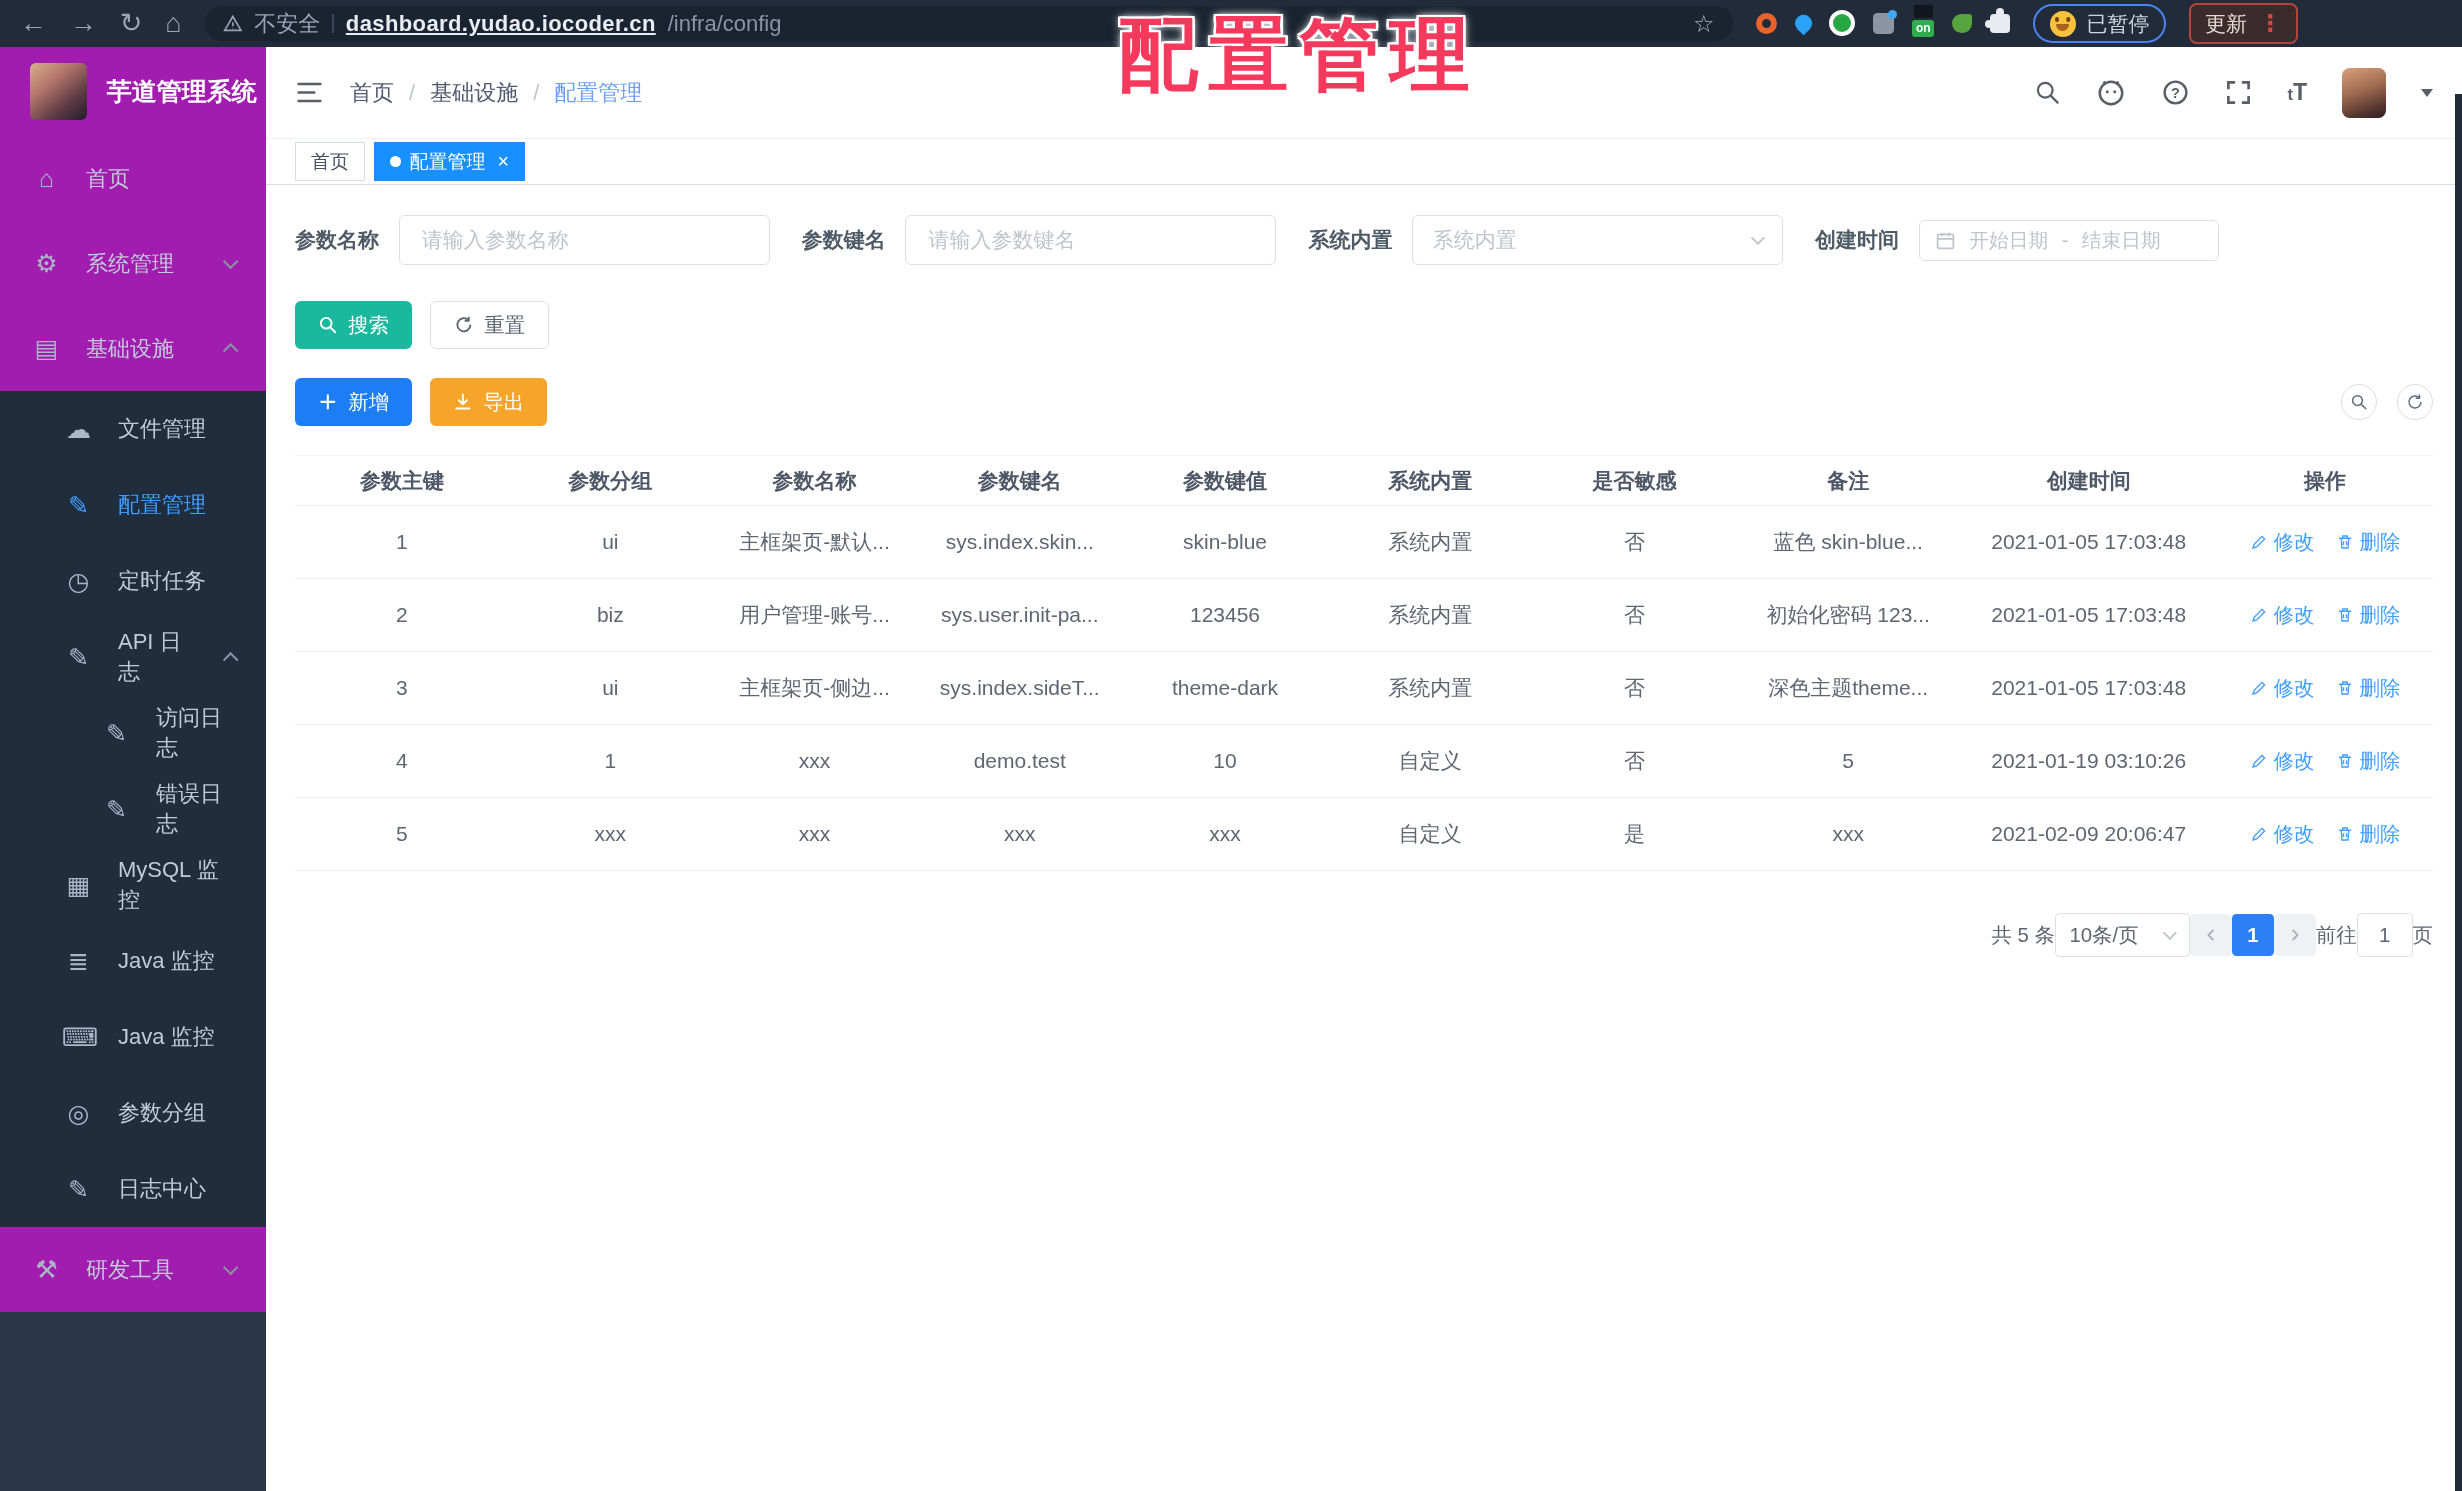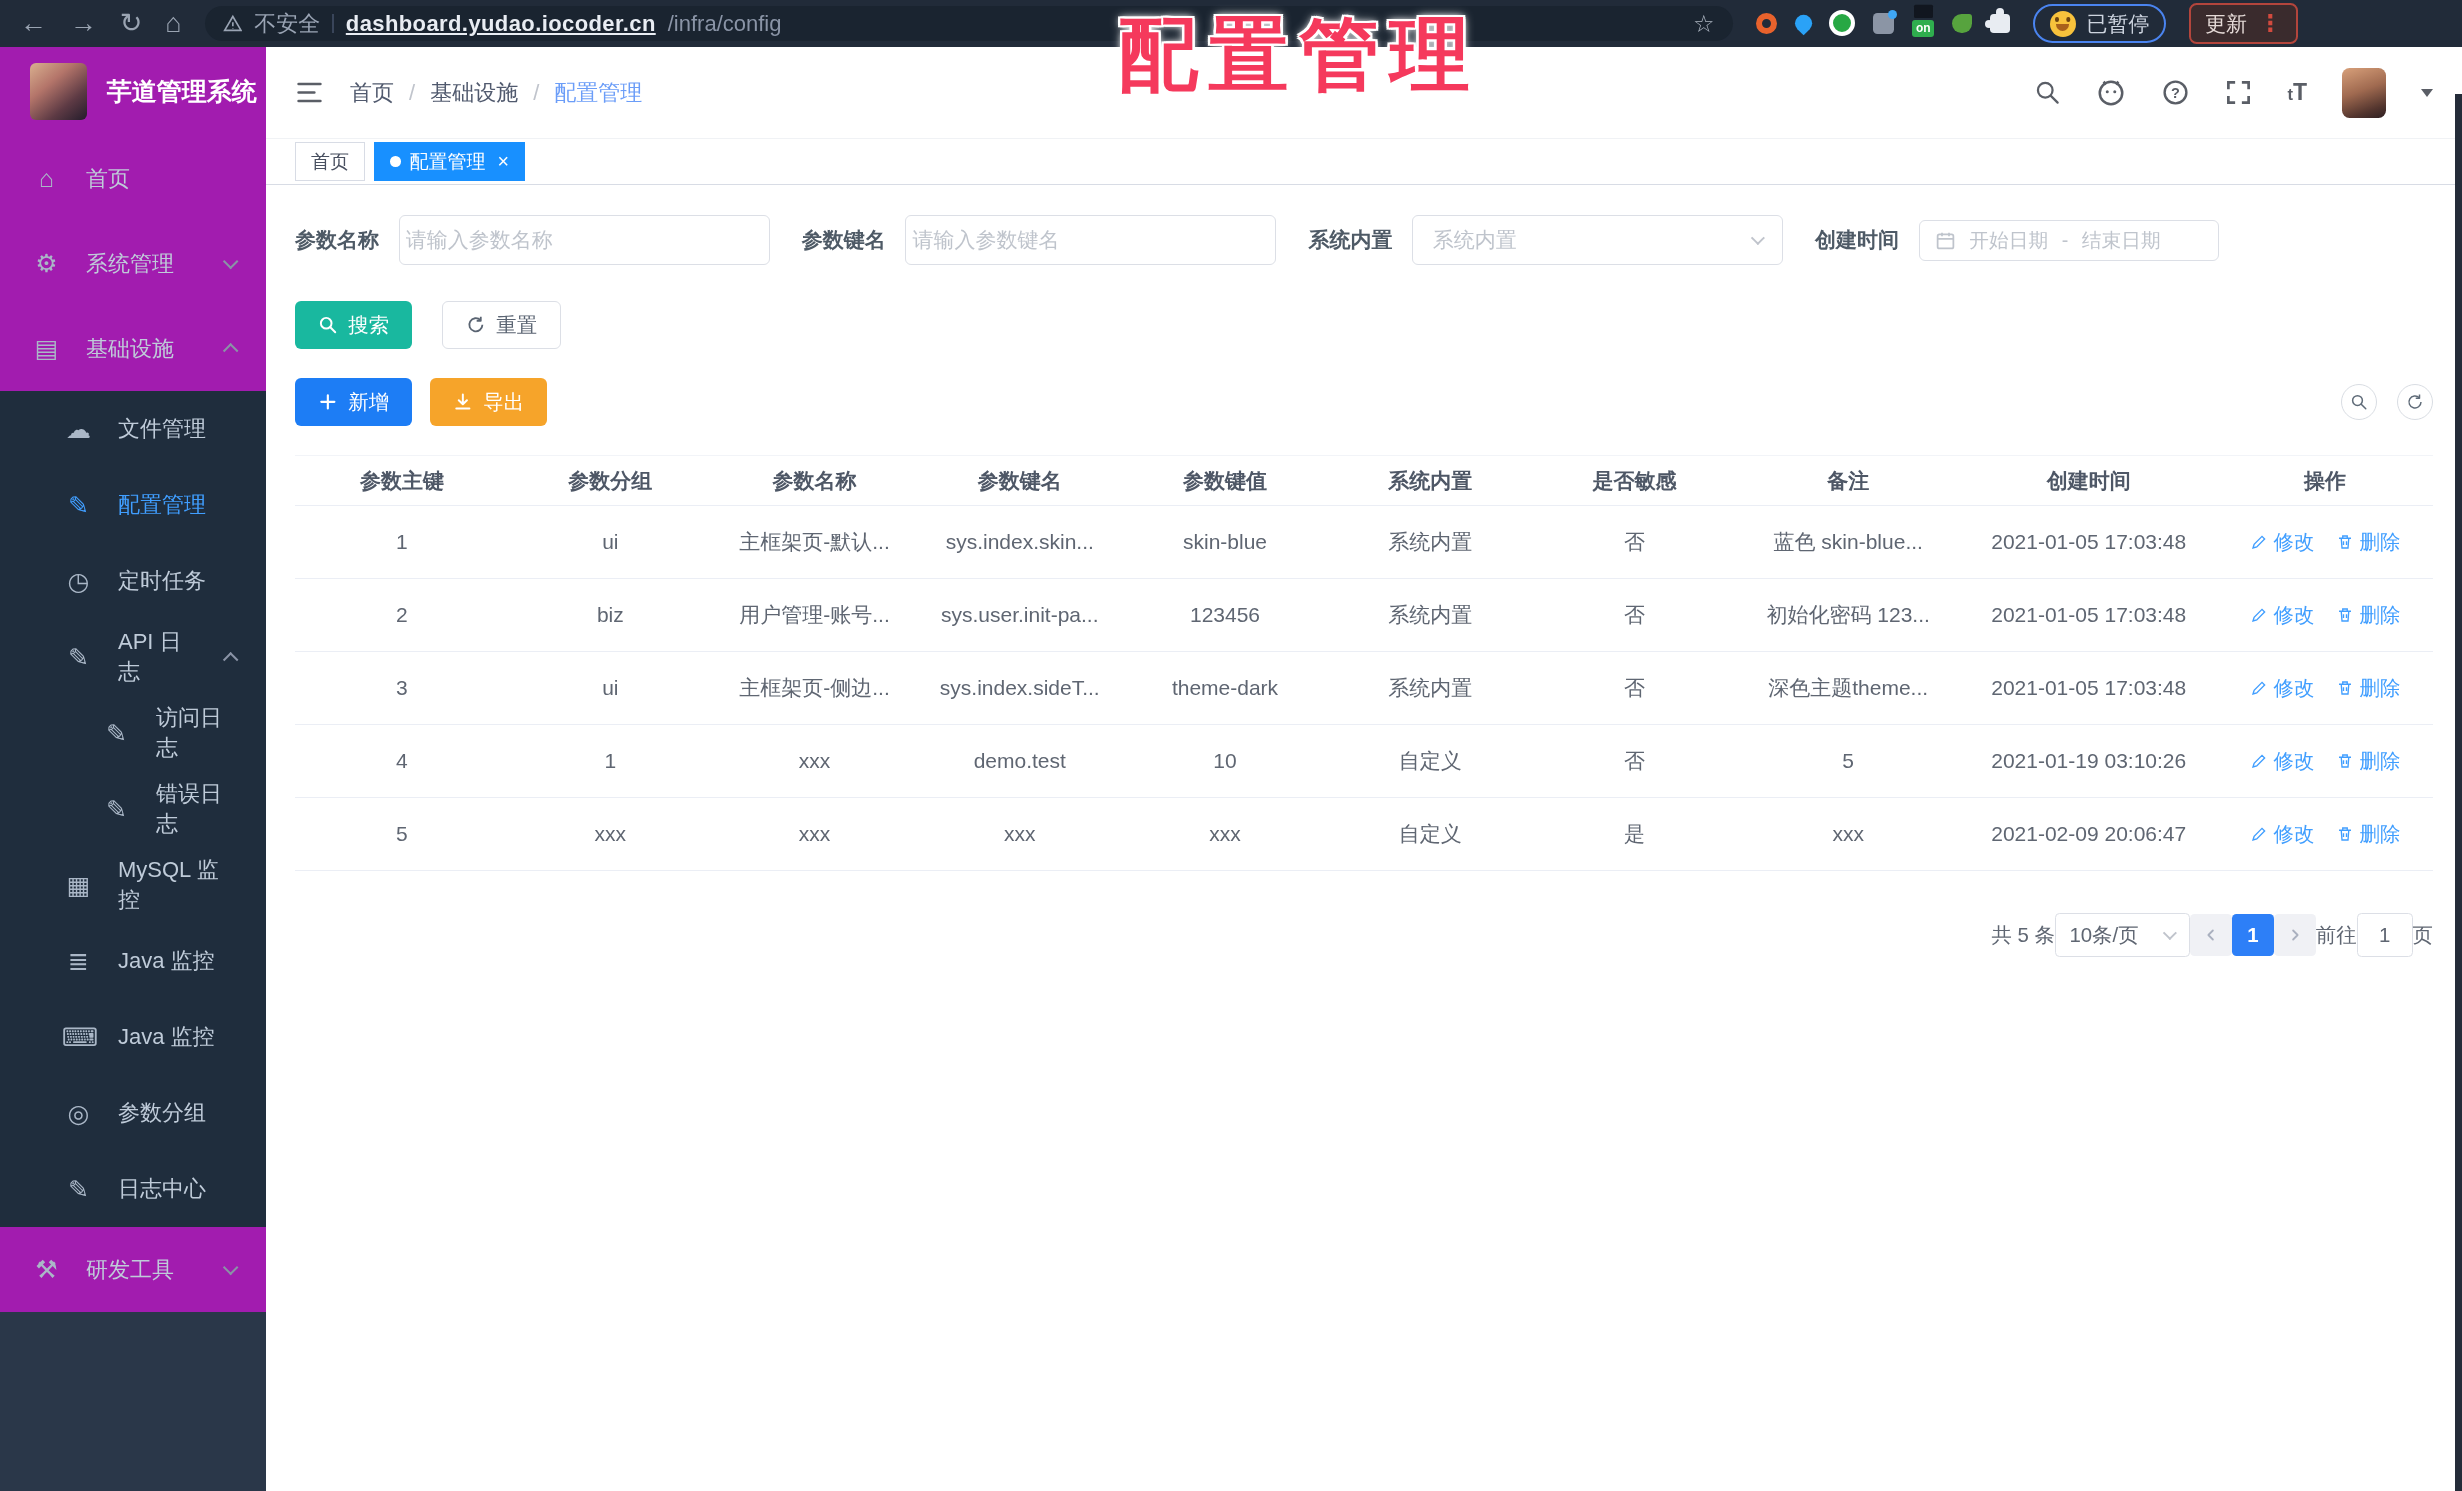--- a/index.html
+++ b/index.html
@@ -75,31 +75,31 @@
   .tag.active{background:#1890ff;border-color:#1890ff;color:#fff;}
   .tag-dot{width:10.6px;height:10.6px;border-radius:50%;background:#fff;}
   .tag-close{font-size:19.7px;line-height:1;margin-left:3px;}
 
   .content{flex:1;padding:30px 29px 0 29px;position:relative;}
 
   
   .filter-row{display:flex;align-items:center;gap:32px;margin-bottom:36px;}
   .fgroup{display:flex;align-items:center;gap:19.7px;}
   .flabel{font-size:21px;color:#4e5a66;font-weight:700;white-space:nowrap;}
-  .f-input{width:371px;height:50px;border:1.5px solid #dcdfe6;border-radius:6px;padding:0 6px;font-size:21px;color:#606266;font-family:inherit;outline:none;background:#fff;}
+  .f-input{width:371px;height:50px;border:1.5px solid #dcdfe6;border-radius:6px;padding:0 22px;font-size:21px;color:#606266;font-family:inherit;outline:none;background:#fff;}
   .f-input::placeholder{color:#bfc4cc;}
   .select-box{width:371px;height:50px;border:1.5px solid #dcdfe6;border-radius:6px;padding:0 19.7px;font-size:21px;color:#bfc4cc;display:flex;align-items:center;cursor:pointer;background:#fff;}
   .sel-chev{width:9.8px;height:9.8px;border-right:2.3px solid #c0c4cc;border-bottom:2.3px solid #c0c4cc;transform:rotate(45deg);margin-left:auto;margin-top:-4.5px;}
   .daterange{width:300px;height:41px;border:1.5px solid #dcdfe6;border-radius:6px;padding:0 15px;font-size:19.7px;color:#bfc4cc;display:flex;align-items:center;gap:13.6px;background:#fff;cursor:pointer;white-space:nowrap;}
 
   
   .btn-row{display:flex;align-items:center;gap:18px;margin-bottom:29px;}
   .btn{height:48px;border:none;border-radius:6px;font-size:20.4px;font-family:inherit;display:inline-flex;align-items:center;gap:10.6px;padding:0 23px;cursor:pointer;color:#fff;}
   .btn-search{background:#19b89f;}
-  .btn-reset{background:#fff;border:1.5px solid #dcdfe6;color:#5a6472;margin-left:12px;}
+  .btn-reset{background:#fff;border:1.5px solid #dcdfe6;color:#5a6472;}
   .btn-add{background:#1d7df5;}
   .btn-export{background:#f6a42a;text-align:right;}
   .table-tools{margin-left:auto;display:flex;align-items:center;gap:19.7px;}
   .circle-btn{width:36px;height:36px;border-radius:50%;border:1.5px solid #d9dde3;display:flex;align-items:center;justify-content:center;color:#5f6b78;background:#fff;cursor:pointer;}
 
   
   table{width:100%;border-collapse:collapse;table-layout:fixed;}
   thead th{font-size:21px;font-weight:700;color:#4e5766;height:50px;border-bottom:1.5px solid #ebeef5;border-top:1.5px solid #f2f4f8;text-align:center;white-space:nowrap;overflow:hidden;}
   tbody td{height:73px;font-size:21px;color:#5f6672;text-align:center;border-bottom:1.5px solid #ebeef5;white-space:nowrap;overflow:hidden;}
   .op-link{color:#409eff;text-decoration:none;display:inline-flex;align-items:center;gap:6px;margin:0 10.6px;font-size:20.4px;cursor:pointer;}

